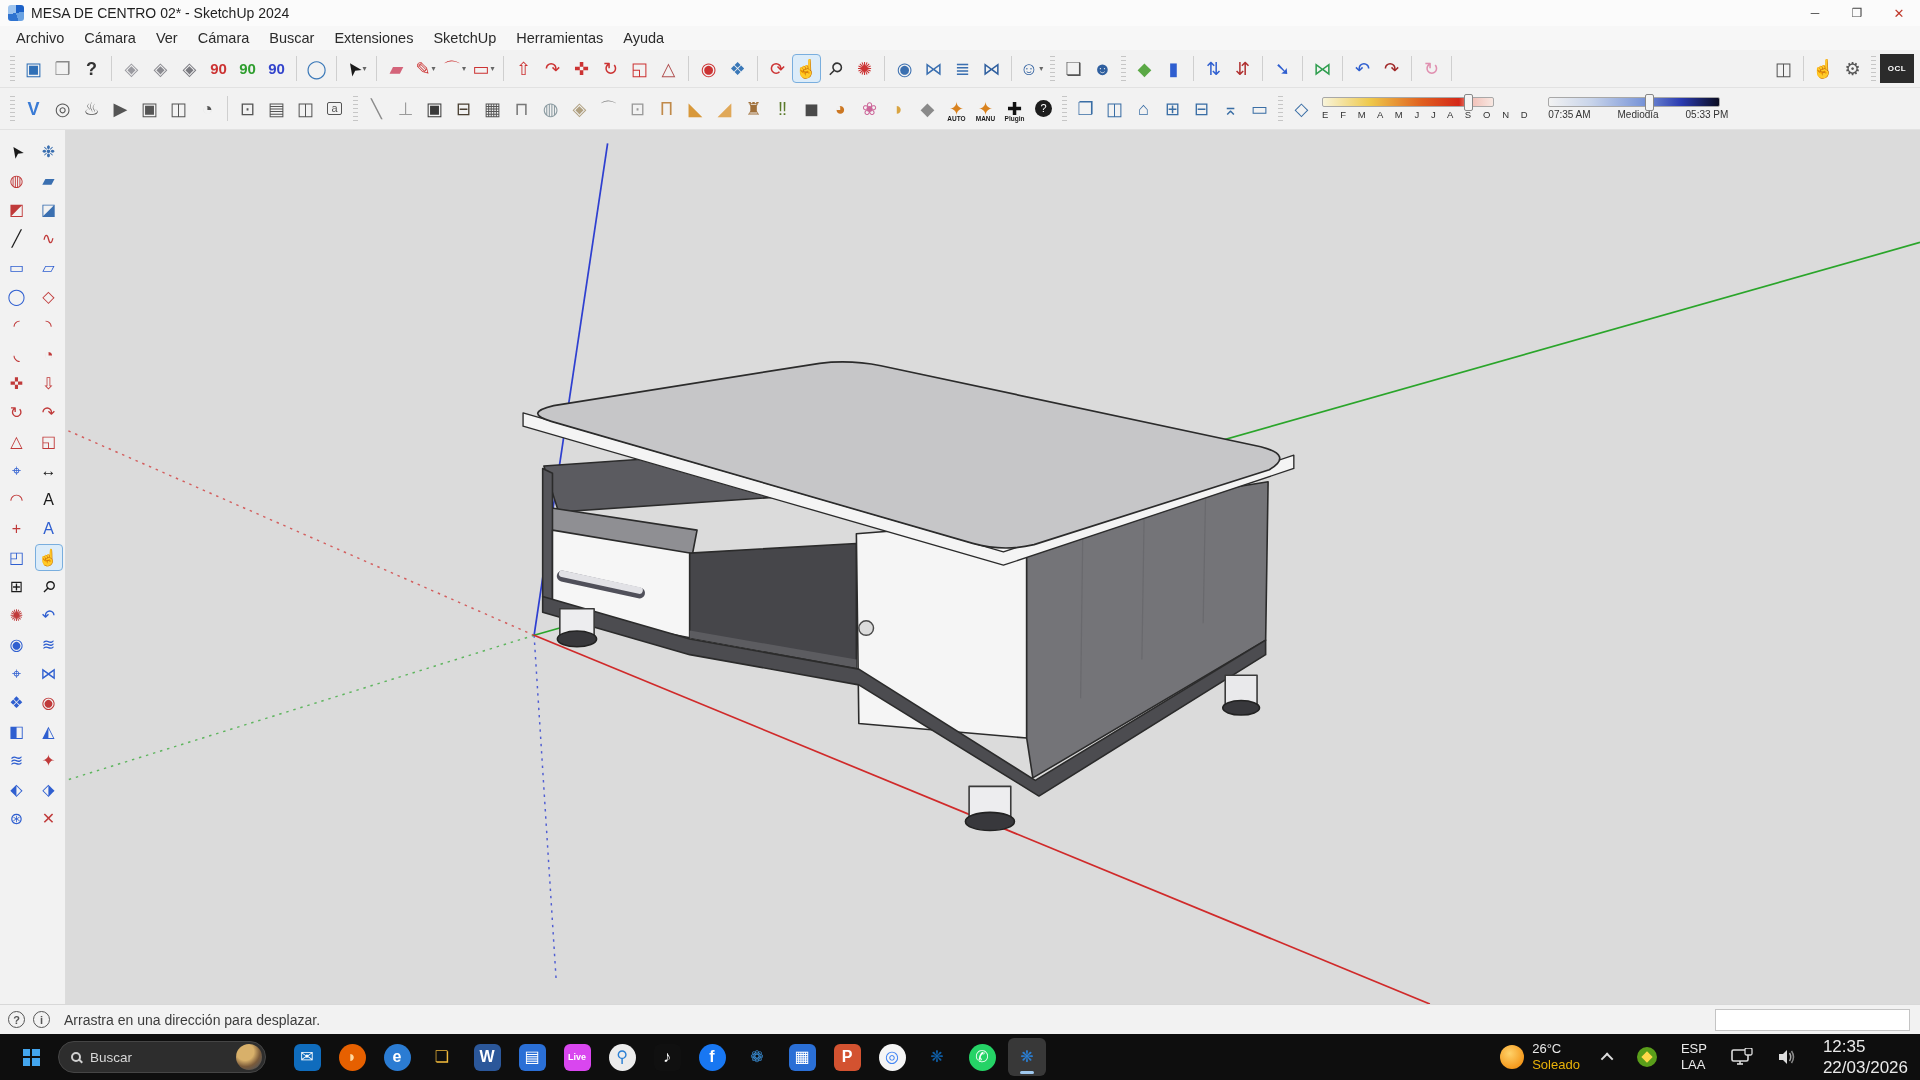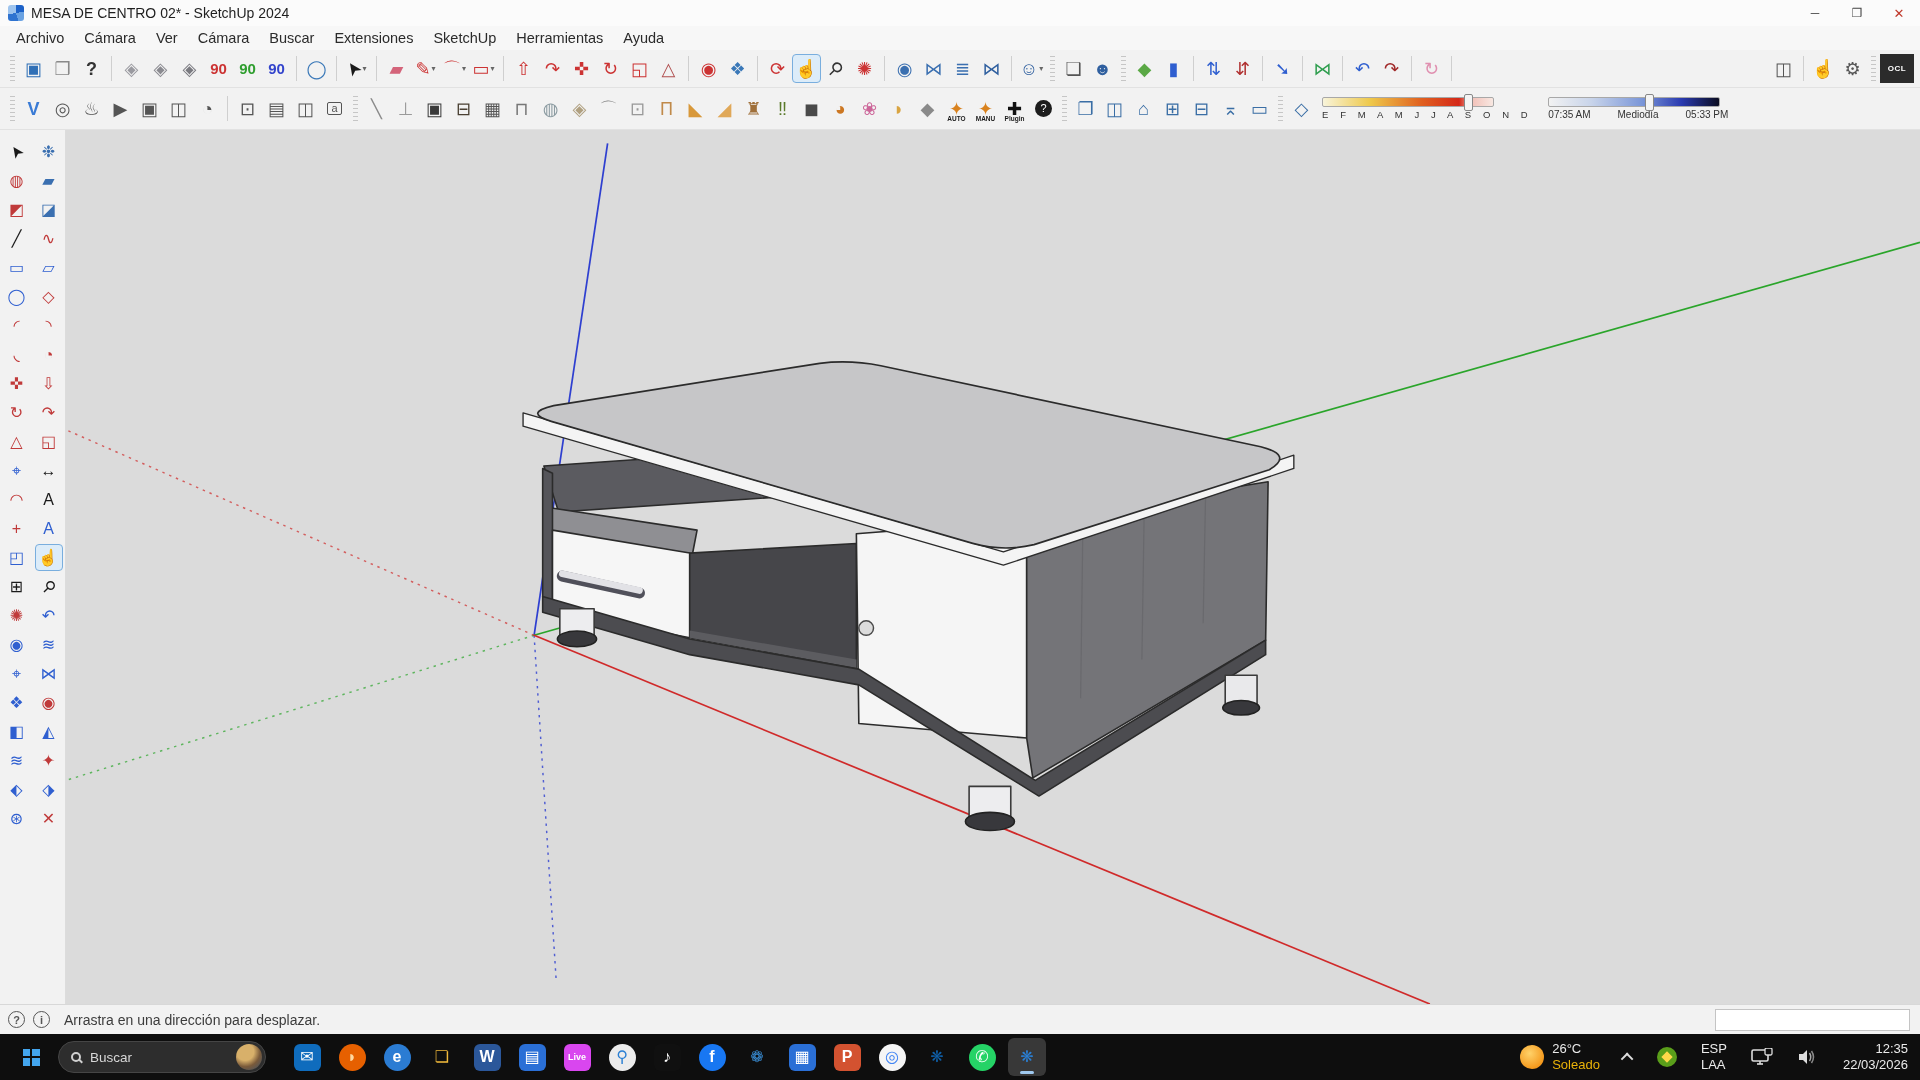--- a/index.html
+++ b/index.html
@@ -113,21 +113,21 @@
     background:radial-gradient(circle at 40% 35%, #ffd26a, #f49a1e 70%, #e07a10); }
   .wtxt { display:flex; flex-direction:column; line-height:1.25; font-size:13px; }
   .wtxt span:last-child { color:#eab308; }
   .chev { width:9px; height:9px; border-left:2px solid #ddd; border-top:2px solid #ddd;
     transform:rotate(45deg) translateY(2px); }
   .gpu { width:20px; height:20px; border-radius:50%; background:#5a9e1a;
     display:flex; align-items:center; justify-content:center; }
   .gpu i { width:8px; height:8px; background:#ffd84a; transform:rotate(45deg); display:block; }
   .lang { display:flex; flex-direction:column; line-height:1.25; font-size:13px; align-items:flex-start; }
   .tray-svg { display:block; }
-  .clock { display:flex; flex-direction:column; line-height:1.25; font-size:13px; align-items:flex-end; }
+  .clock { display:flex; flex-direction:column; line-height:1.25; font-size:17px; align-items:flex-start; }
 </style>
 </head>
 <body>
 
 <div class="titlebar">
   <span class="app-logo"></span>
   <span>MESA DE CENTRO 02* - SketchUp 2024</span>
   <div class="win-controls">
     <button class="win-btn">─</button>
     <button class="win-btn">❐</button>

